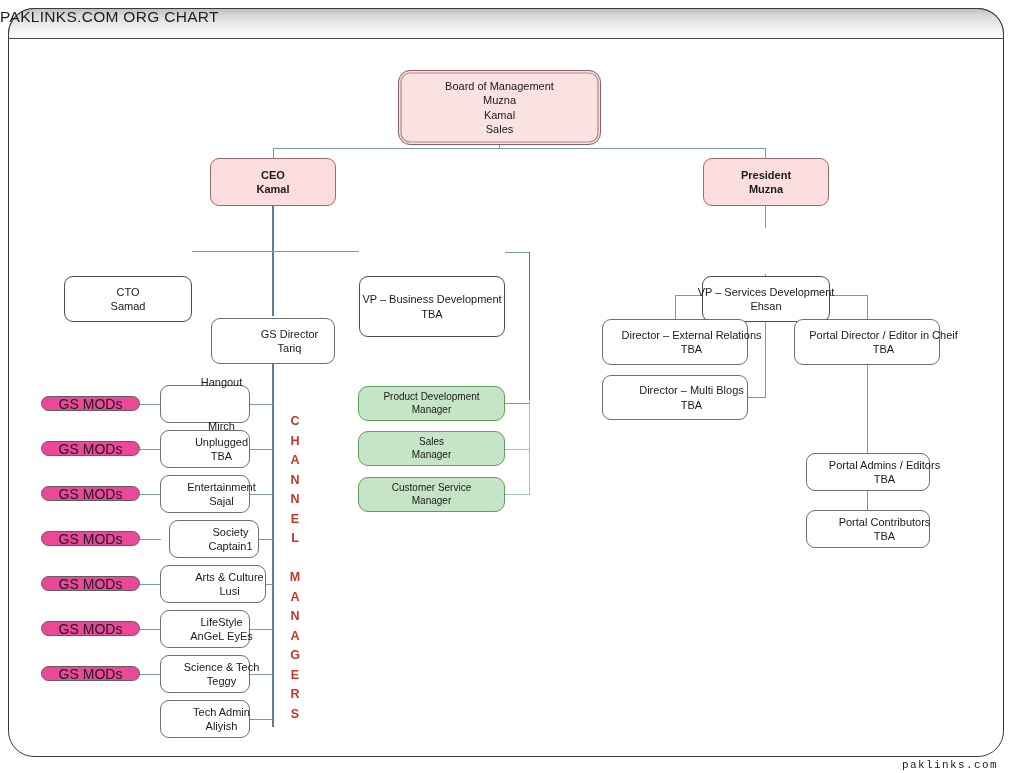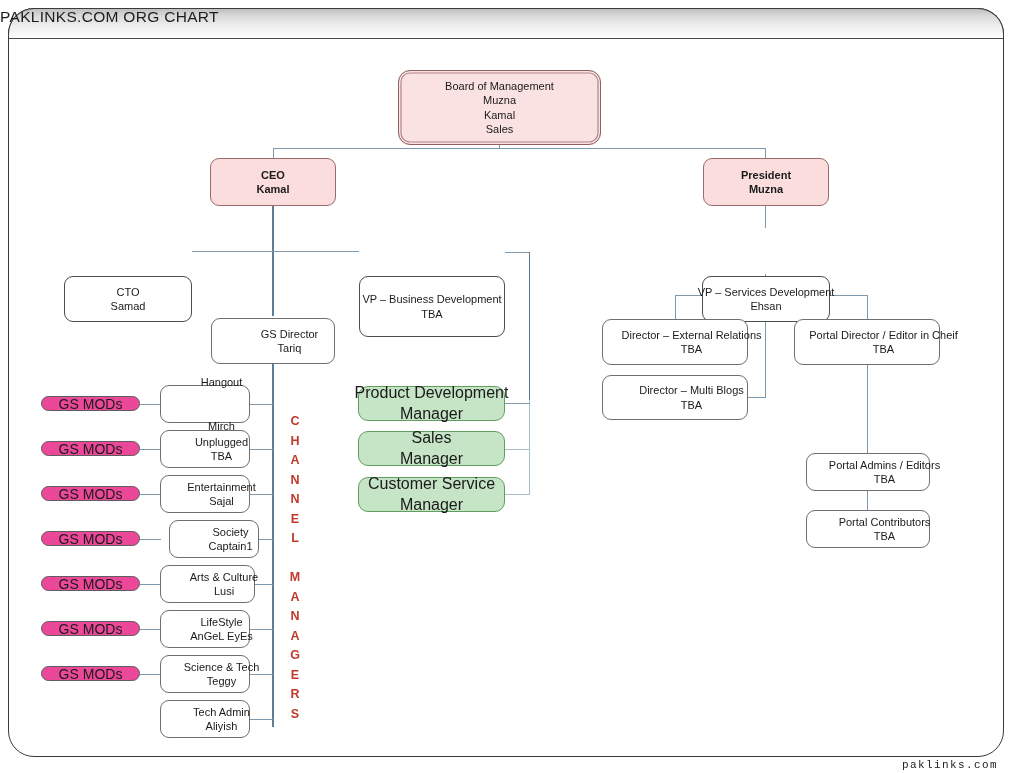--- a/index.html
+++ b/index.html
@@ -87,21 +87,21 @@
     border:1.6px solid #8f6060;
     border-radius:12px;
     box-shadow:inset 0 0 0 1.4px #fbe2e2, inset 0 0 0 2.6px #b08585;
     font-weight:normal;
     font-size:11px;
   }
   .node.green{
     background:#c6e4c6;
     border:1.3px solid #5f9e5f;
     border-radius:10px;
-    font-size:16px;
+    font-size:10px;
   }
   .node.bold{font-weight:normal;margin-top:48px;}
   .node.grayborder{border:1.4px solid #6f6f6f;padding-left:33px;}
 
   
   .pill{
     position:absolute;
     box-sizing:border-box;
     display:flex;align-items:center;justify-content:center;
     border:1.4px solid #5e5e5e;
@@ -262,21 +262,21 @@
     <span class="l2">TBA</span>
   </div>
   <div class="node grayborder" style="left:160px;top:475px;width:90px;height:38px;">
     <span class="l1">Entertainment</span>
     <span class="l2">Sajal</span>
   </div>
   <div class="node grayborder" style="left:169px;top:520px;width:90px;height:38px;">
     <span class="l1">Society</span>
     <span class="l2">Captain1</span>
   </div>
-  <div class="node grayborder" style="left:160px;top:565px;width:95px;height:38px;">
+  <div class="node grayborder" style="left:160px;top:565px;width:106px;height:38px;">
     <span class="l1">Arts &amp; Culture</span>
     <span class="l2">Lusi</span>
   </div>
   <div class="node grayborder" style="left:160px;top:610px;width:90px;height:38px;">
     <span class="l1">LifeStyle</span>
     <span class="l2">AnGeL EyEs</span>
   </div>
   <div class="node grayborder" style="left:160px;top:700px;width:90px;height:38px;">
     <span class="l1">Tech Admin</span>
     <span class="l2">Aliyish</span>

